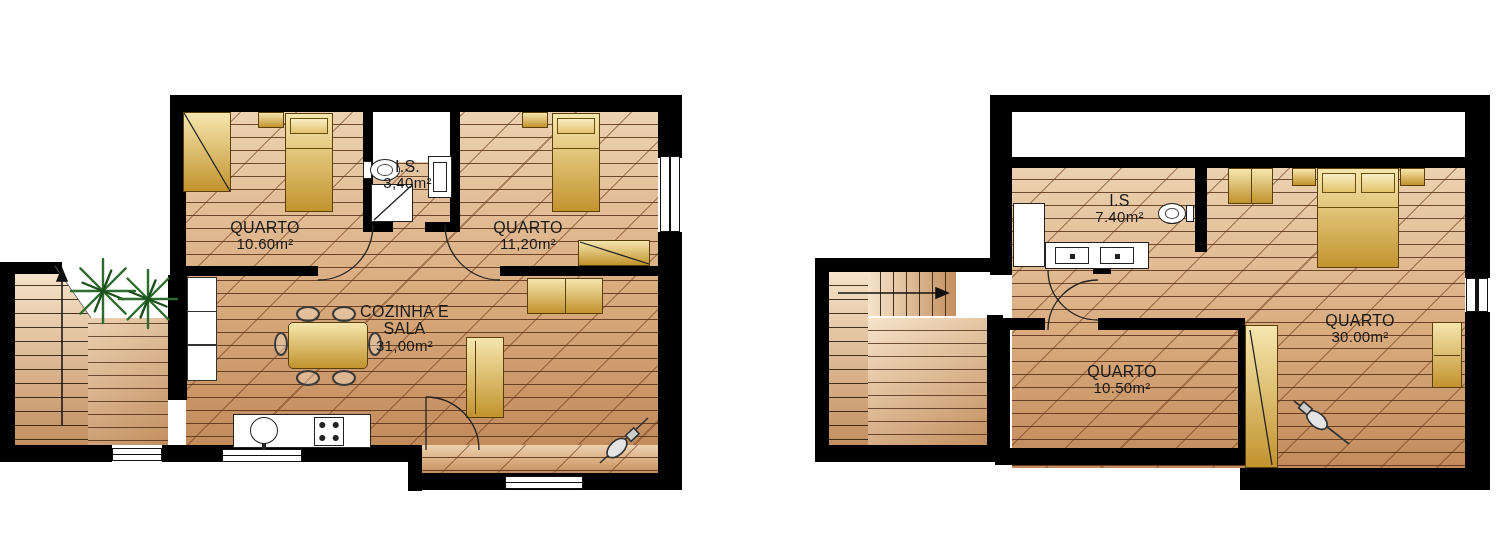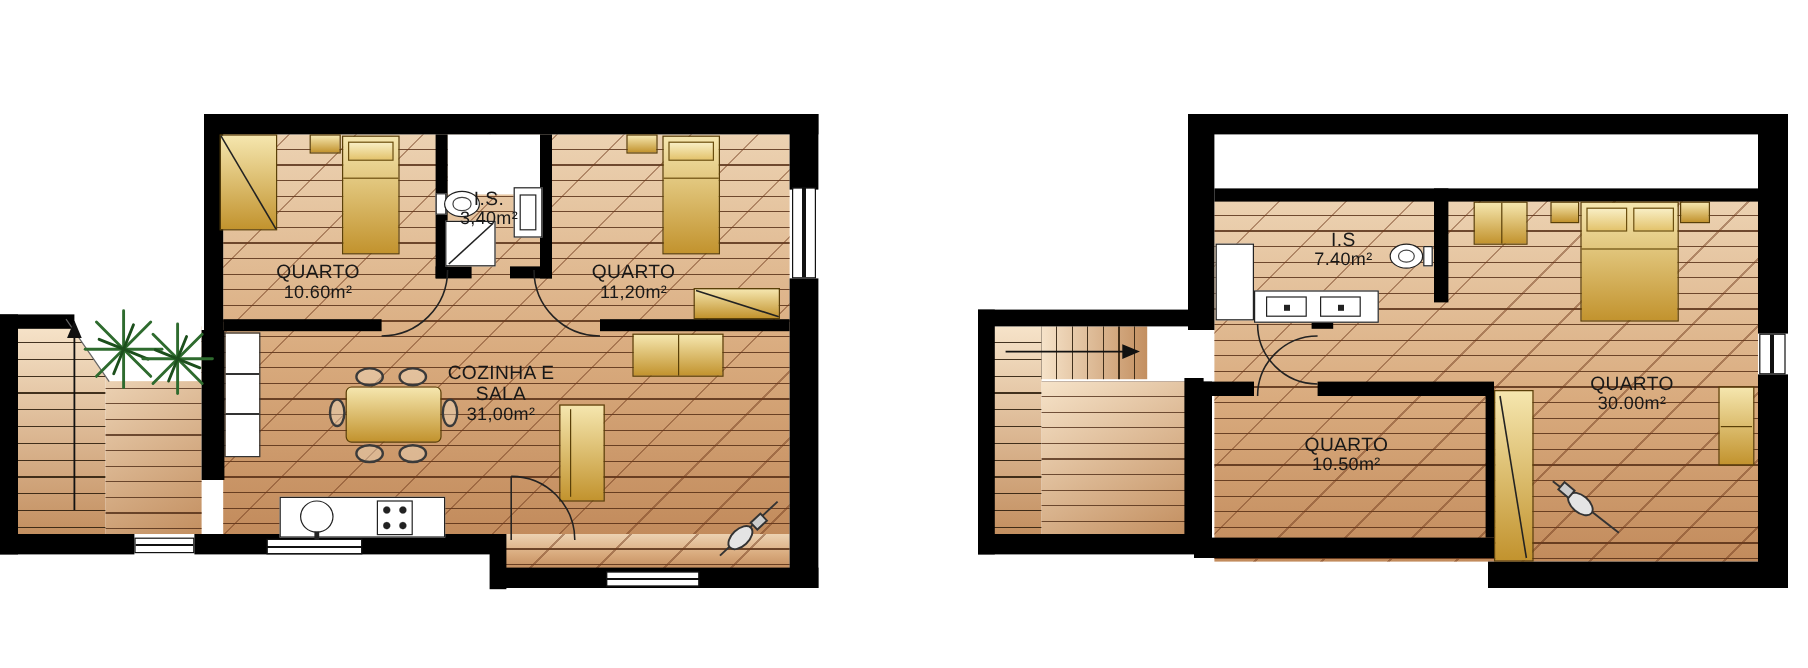--- a/index.html
+++ b/index.html
@@ -136,21 +136,21 @@
       <div class="area">10.60m²</div>
     </div>
     <div class="rlabel" style="left:355px;top:158px;width:105px">
       <div>I.S.</div>
       <div class="area">3,40m²</div>
     </div>
     <div class="rlabel" style="left:468px;top:219px;width:120px">
       <div>QUARTO</div>
       <div class="area">11,20m²</div>
     </div>
-    <div class="rlabel" style="left:360px;top:303px;width:115px">
+    <div class="rlabel" style="left:347px;top:303px;width:115px">
       <div>COZINHA E</div>
       <div>SALA</div>
       <div class="area">31,00m²</div>
     </div>
   </div>
 
   <div>
 
     <div class="floor" style="left:1012px;top:167px;width:453px;height:301px"></div>
     <div class="white" style="left:1012px;top:112px;width:453px;height:46px"></div>

